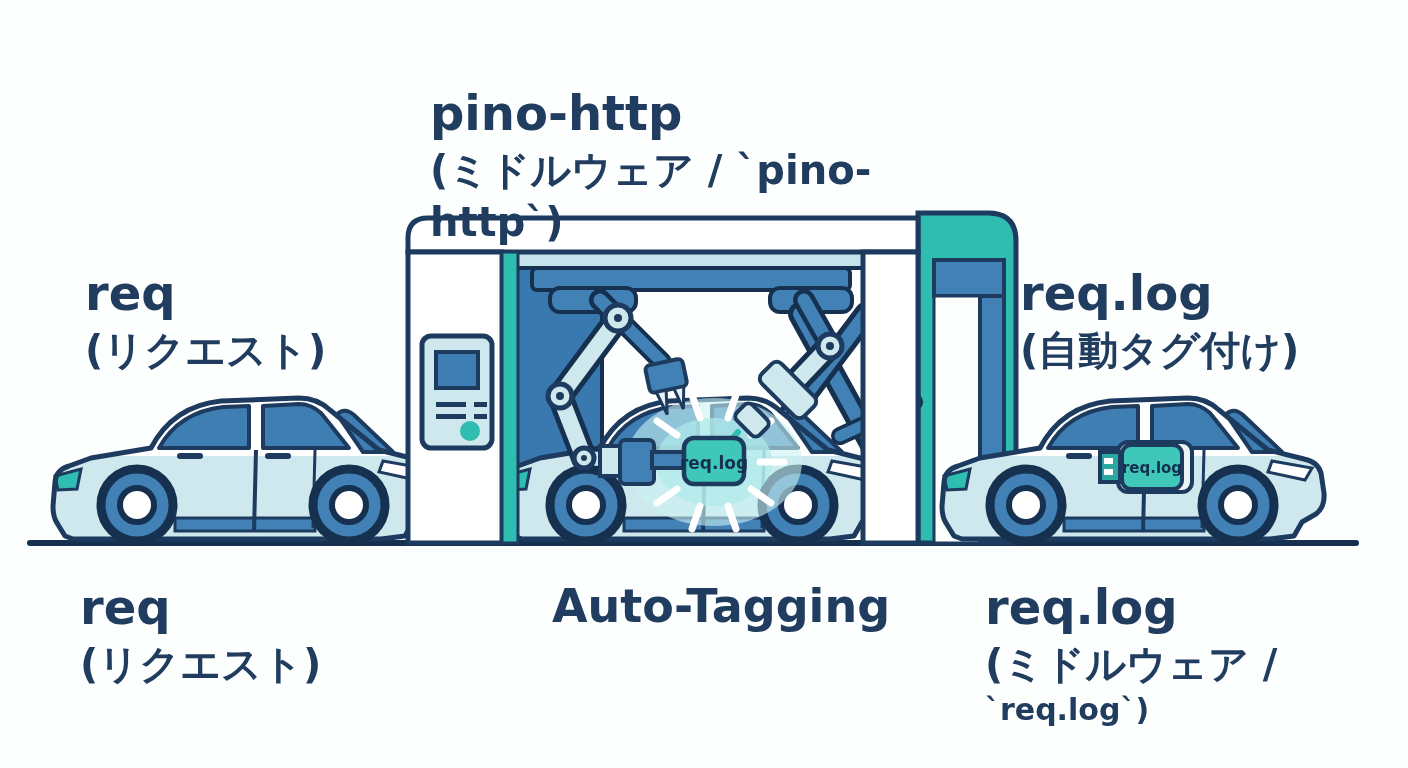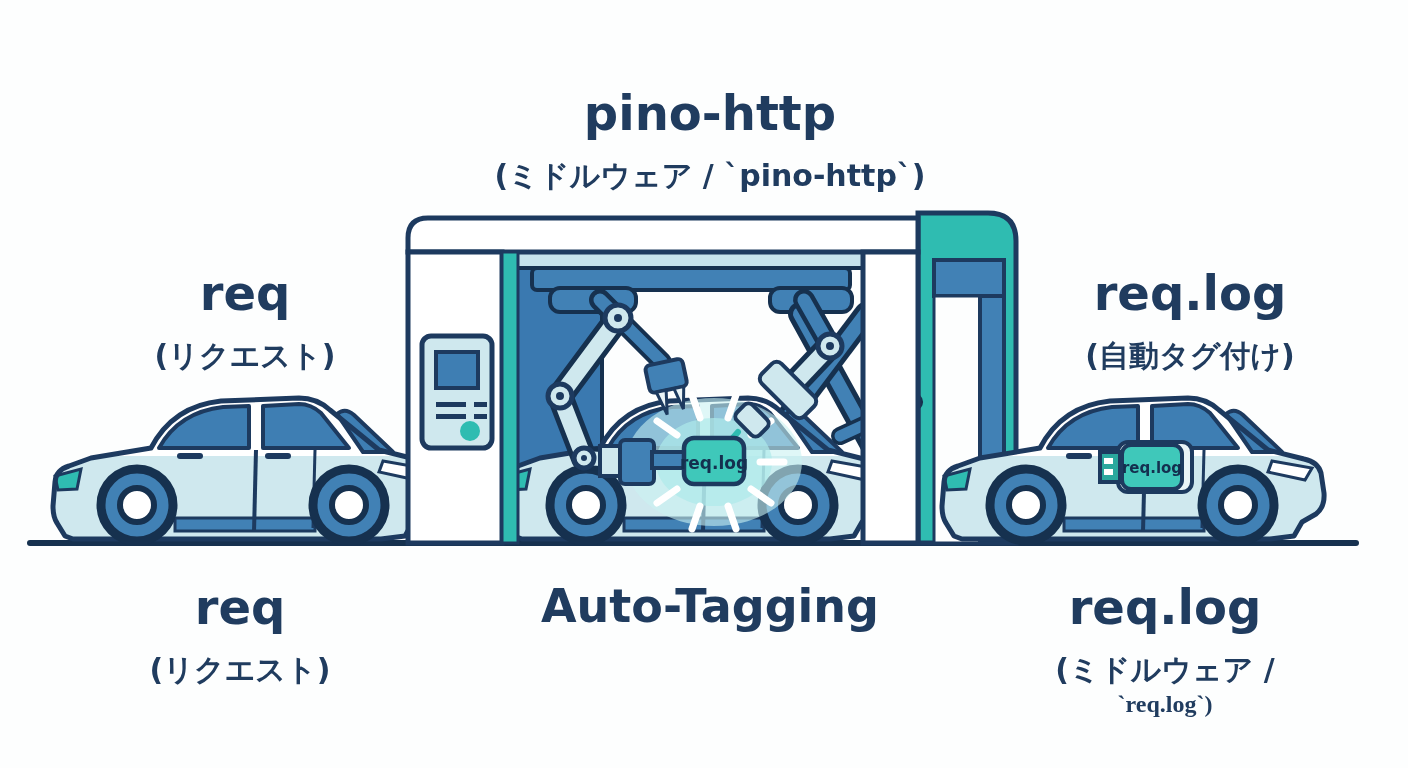--- a/index.html
+++ b/index.html
@@ -1,27 +1,27 @@
 <!DOCTYPE html>
 <html><head>
 <meta charset="utf-8">
 <style>
   html,body{margin:0;padding:0;background:#fff;}
   .stage{position:relative;width:1408px;height:768px;background:#fdfefe;overflow:hidden;
          font-family:"DejaVu Sans", sans-serif;}
   .scene-svg{position:absolute;left:0;top:0;width:1408px;height:768px;}
-  .lbl{position:absolute;text-align:center;color:#203c5f;font-weight:700;}
+  .lbl{position:absolute;text-align:left;color:#203c5f;font-weight:700;}
   .lbl .main{font-size:48px;line-height:1.05;}
-  .lbl .sub{font-size:30px;line-height:1.3;margin-top:18px;}
-  .lbl .sub2{font-size:24px;line-height:1.3;font-family:Liberation Serif, serif;}
+  .lbl .sub{font-size:40px;line-height:1.3;margin-top:6px;}
+  .lbl .sub2{font-size:30px;line-height:1.3;}
   #title-block{left:430px;top:88px;width:560px;}
   #label-input-top{left:85px;top:268px;width:320px;}
   #label-output-top{left:1020px;top:268px;width:340px;}
   #label-input-bottom{left:80px;top:582px;width:320px;}
-  #label-process-bottom{left:530px;top:582px;width:360px;}
+  #label-process-bottom{left:552px;top:582px;width:360px;}
   #label-output-bottom{left:985px;top:582px;width:360px;}
   #label-process-bottom .main{font-size:46px;}
   svg text{font-family:"DejaVu Sans", sans-serif;font-weight:700;}
 </style>
 </head>
 <body>
 
 <div class="stage">
 
   <svg class="scene-svg" viewBox="0 0 1408 768">

